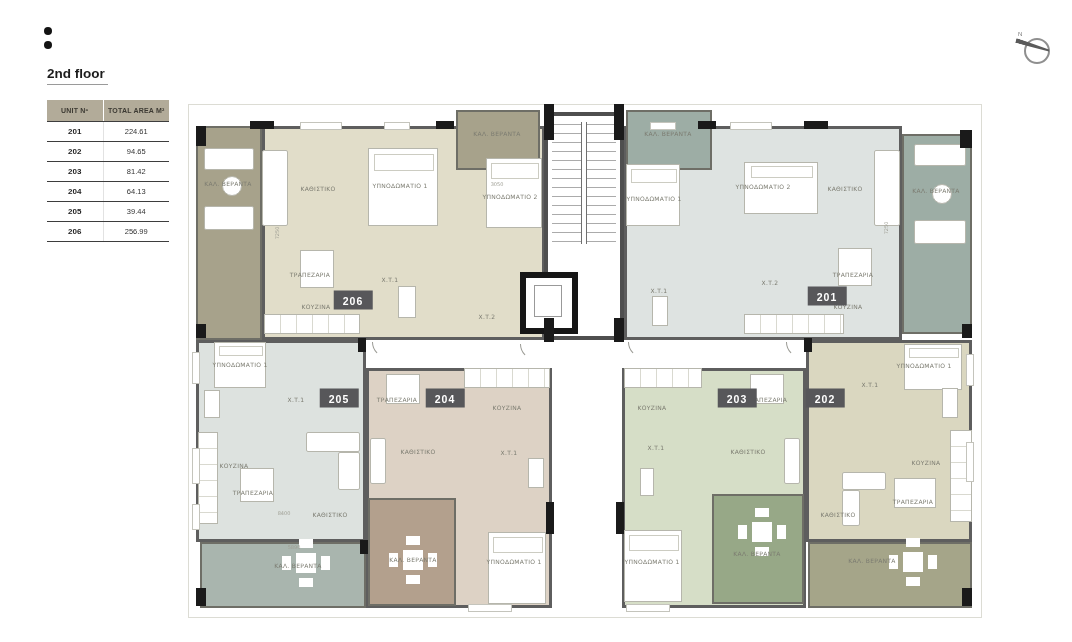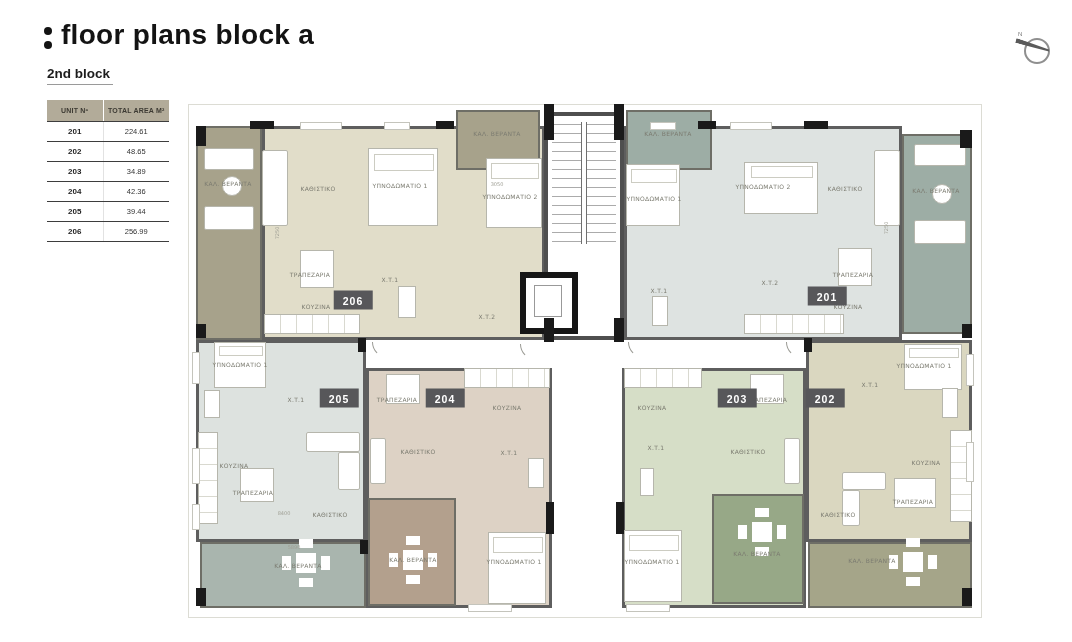--- a/index.html
+++ b/index.html
@@ -80,46 +80,45 @@
 </style>
 </head>
 <body>
 
 <div class="page">
 
   <div class="brand-dots">
       <i></i>
       <i></i>
     </div>
-  <h1 class="title">floor plans block a</h1>
-  <div class="subtitle">2nd block</div>
+  <div class="subtitle">2nd floor</div>
 
   <table class="area-table">
     <thead>
       <tr>
         <th>UNIT Nº</th>
         <th>TOTAL AREA M²</th>
       </tr>
     </thead>
     <tbody>
         <tr>
           <td class="cu">201</td>
           <td class="ca">224.61</td>
         </tr>
         <tr>
           <td class="cu">202</td>
-          <td class="ca">48.65</td>
+          <td class="ca">94.65</td>
         </tr>
         <tr>
           <td class="cu">203</td>
-          <td class="ca">34.89</td>
+          <td class="ca">81.42</td>
         </tr>
         <tr>
           <td class="cu">204</td>
-          <td class="ca">42.36</td>
+          <td class="ca">64.13</td>
         </tr>
         <tr>
           <td class="cu">205</td>
           <td class="ca">39.44</td>
         </tr>
         <tr>
           <td class="cu">206</td>
           <td class="ca">256.99</td>
         </tr>
       </tbody>

